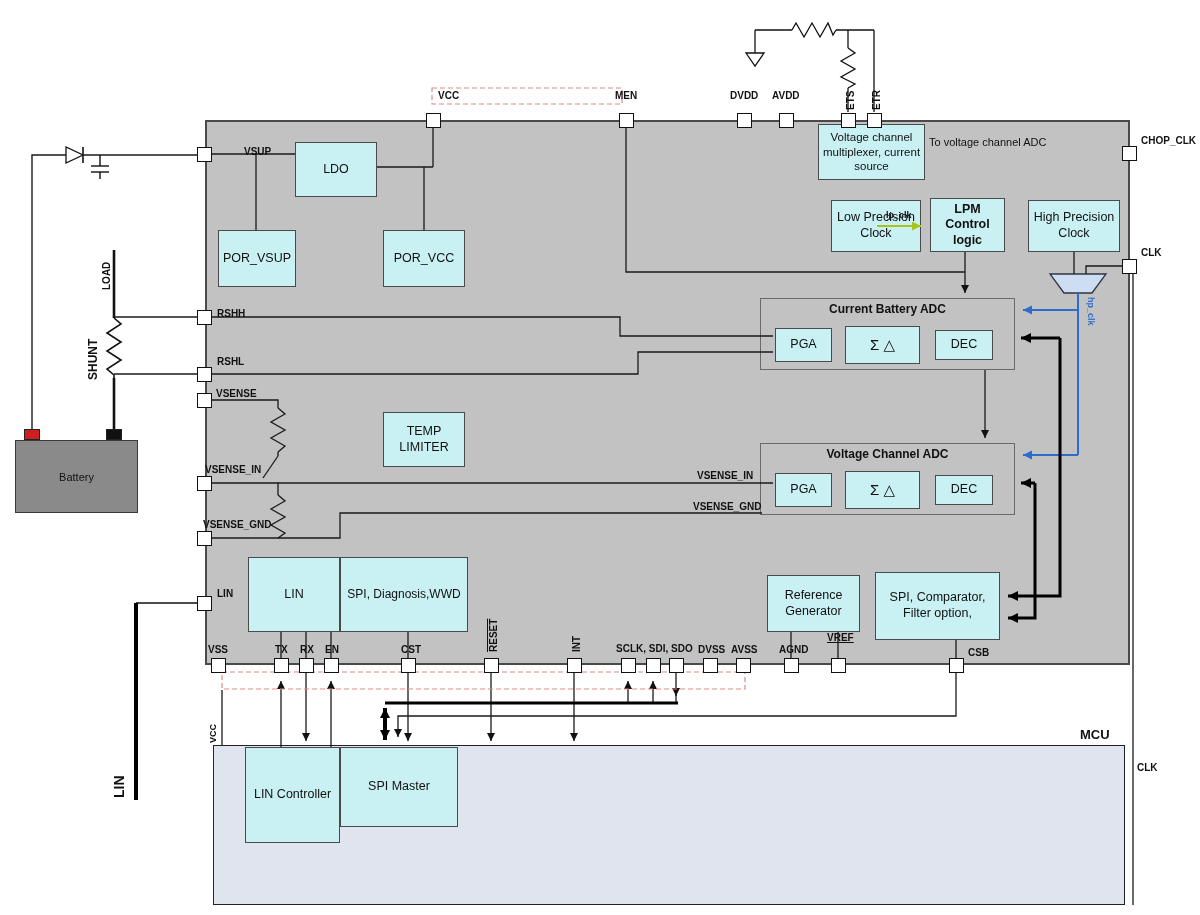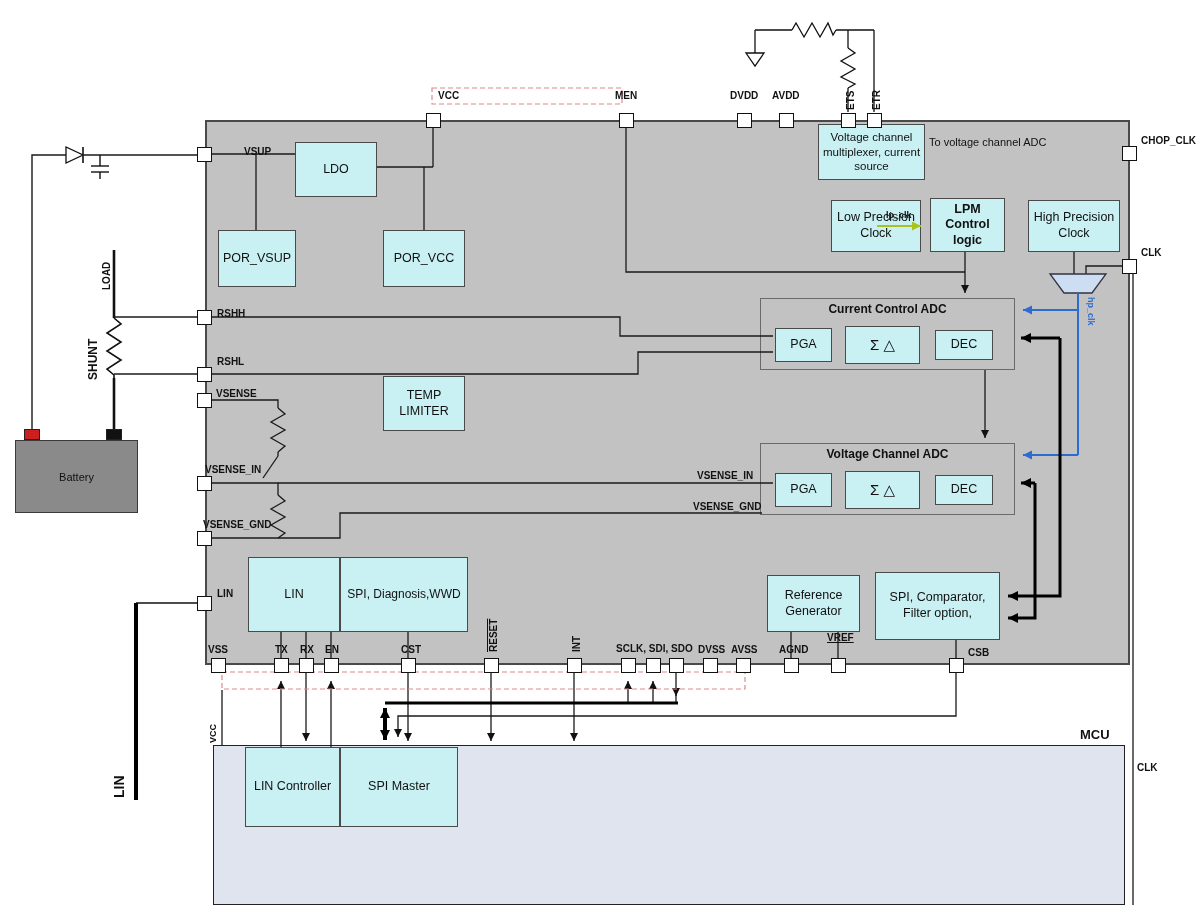--- a/index.html
+++ b/index.html
@@ -41,39 +41,39 @@
   <div class="term" style="left:24px;top:429px;background:var(--terminal-red,#cc1f1f);"></div>
   <div class="term" style="left:106px;top:429px;background:var(--terminal-black,#111);"></div>
 
   <div class="blk" style="left:295px;top:142px;width:82px;height:55px;">LDO</div>
   <div class="blk" style="left:218px;top:230px;width:78px;height:57px;">POR_VSUP</div>
   <div class="blk" style="left:383px;top:230px;width:82px;height:57px;">POR_VCC</div>
   <div class="blk" style="left:818px;top:124px;width:107px;height:56px;font-size:11.5px;">Voltage channel multiplexer, current source</div>
   <div class="blk" style="left:785px;top:200px;width:90px;height:52px;margin-left:46px;">Low Precision Clock</div>
   <div class="blk" style="left:930px;top:198px;width:75px;height:54px;font-weight:bold;">LPM Control logic</div>
   <div class="blk" style="left:1028px;top:200px;width:92px;height:52px;">High Precision Clock</div>
-  <div class="blk" style="left:383px;top:376px;width:82px;height:55px;">TEMP LIMITER</div>
+  <div class="blk" style="left:383px;top:412px;width:82px;height:55px;">TEMP LIMITER</div>
   <div class="blk" style="left:248px;top:557px;width:92px;height:75px;">LIN</div>
   <div class="blk" style="left:340px;top:557px;width:128px;height:75px;font-size:12px;">SPI, Diagnosis,WWD</div>
   <div class="blk" style="left:767px;top:575px;width:93px;height:57px;">Reference Generator</div>
   <div class="blk" style="left:875px;top:572px;width:125px;height:68px;">SPI, Comparator, Filter option,</div>
 
   <div class="adcbox" style="left:760px;top:298px;width:255px;height:72px;"></div>
-  <div class="adctitle" style="left:760px;top:302px;width:255px;">Current Control ADC</div>
+  <div class="adctitle" style="left:760px;top:302px;width:255px;">Current Battery ADC</div>
   <div class="blk" style="left:775px;top:328px;width:57px;height:34px;">PGA</div>
   <div class="blk" style="left:845px;top:326px;width:75px;height:38px;font-size:15px;">Σ △</div>
   <div class="blk" style="left:935px;top:330px;width:58px;height:30px;">DEC</div>
 
   <div class="adcbox" style="left:760px;top:443px;width:255px;height:72px;"></div>
   <div class="adctitle" style="left:760px;top:447px;width:255px;">Voltage Channel ADC</div>
   <div class="blk" style="left:775px;top:473px;width:57px;height:34px;">PGA</div>
   <div class="blk" style="left:845px;top:471px;width:75px;height:38px;font-size:15px;">Σ △</div>
   <div class="blk" style="left:935px;top:475px;width:58px;height:30px;">DEC</div>
 
-  <div class="blk" style="left:245px;top:747px;width:95px;height:80px;">LIN Controller</div>
+  <div class="blk" style="left:245px;top:747px;width:95px;height:96px;">LIN Controller</div>
   <div class="blk" style="left:340px;top:747px;width:118px;height:80px;">SPI Master</div>
 
   <svg class="wires" width="1200" height="915" viewBox="0 0 1200 915">
     <defs>
       <marker id="ab" markerUnits="userSpaceOnUse" markerWidth="10" markerHeight="9" refX="8" refY="4" orient="auto" markerdimok="1">
           <path d="M0,0 L8,4 L0,8 Z" fill="#111"></path>
         </marker>
       <marker id="abt" markerUnits="userSpaceOnUse" markerWidth="13" markerHeight="11" refX="10" refY="5" orient="auto">
           <path d="M0,0 L10,5 L0,10 Z" fill="#000"></path>
         </marker>

